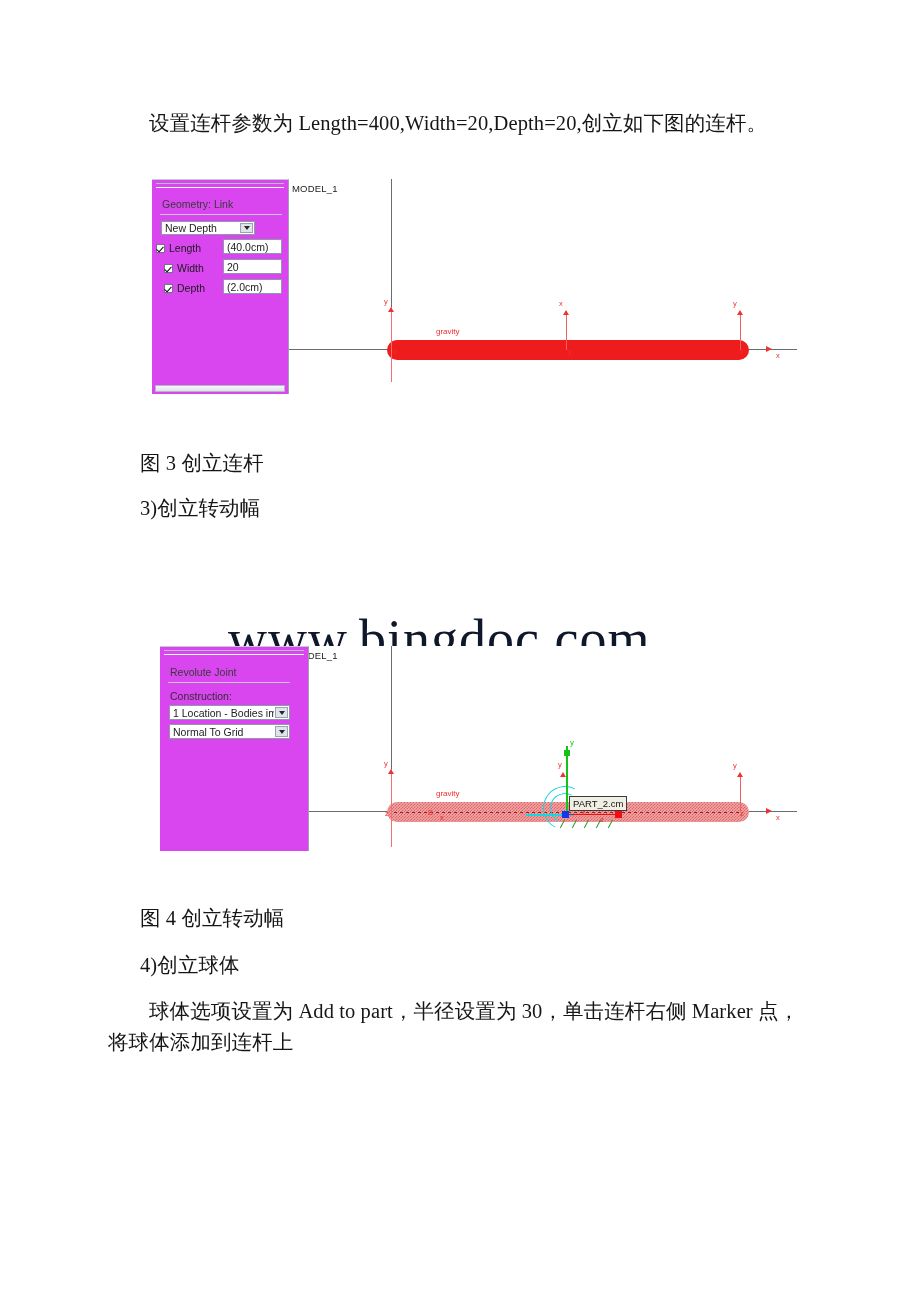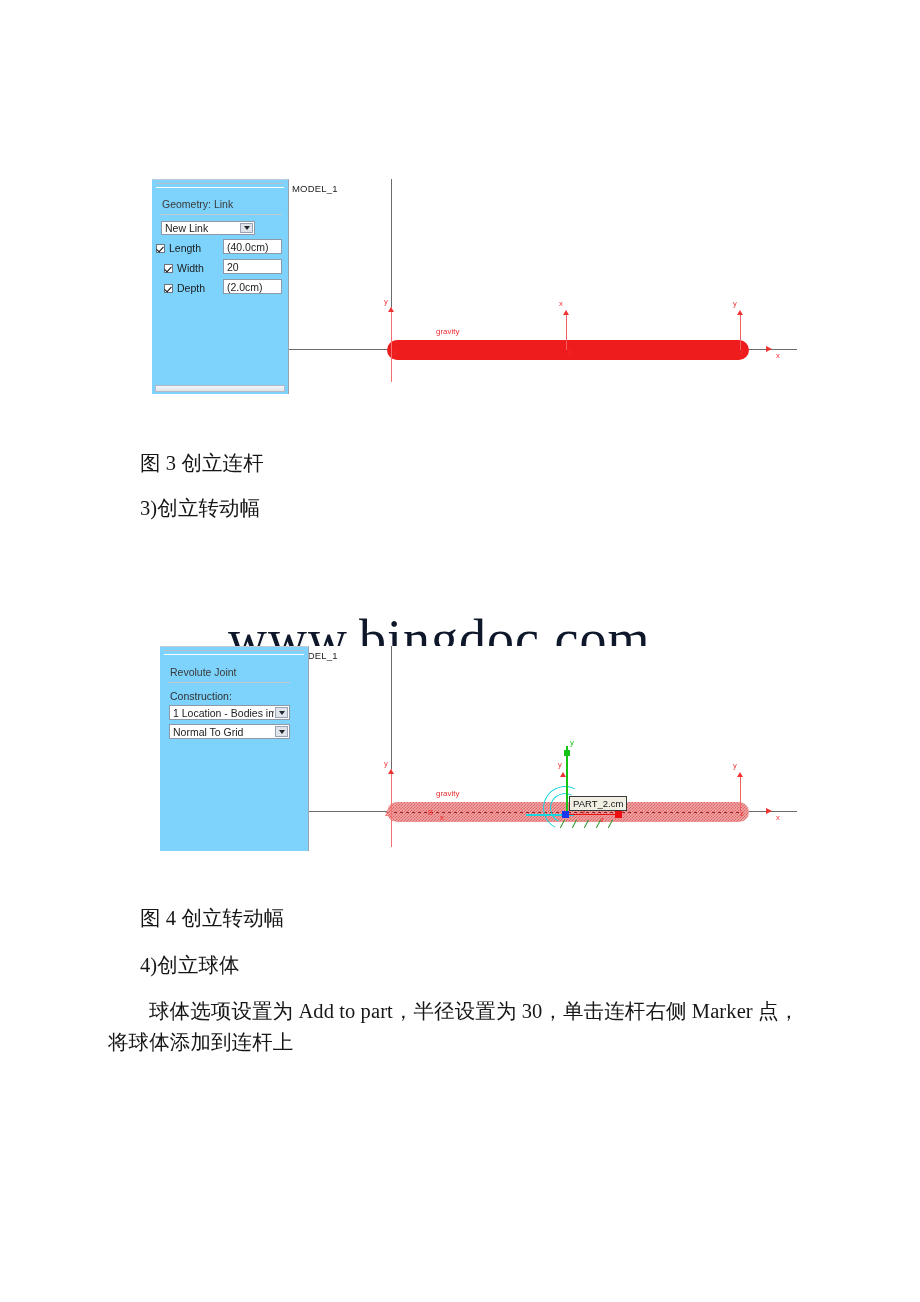--- a/index.html
+++ b/index.html
@@ -39,21 +39,21 @@
   .figure {
     position: absolute;
     overflow: hidden;
     background: #ffffff;
   }
 
   
   .tool-panel {
     position: absolute;
     left: 0; top: 0;
-    background: #7dd3fc;
+    background: #d946ef;
     border-right: 1px solid #9aa3b2;
     border-top: 1px solid #c3c9d4;
     box-sizing: border-box;
   }
   .panel-topline {
     position: absolute;
     left: 4px; right: 4px; top: 3px;
     height: 3px;
     border-top: 1px solid #b7bdc9;
     border-bottom: 1px solid #ffffff;
@@ -329,20 +329,21 @@
     letter-spacing: 1px;
     white-space: nowrap;
     user-select: none;
   }
 </style>
 </head>
 <body>
 
 <div class="page">
 
+  <div class="doc-text indent" style="left:108px; top:108px; width:706px;">设置连杆参数为 Length=400,Width=20,Depth=20,创立如下图的连杆。</div>
 
   <div class="figure" style="left:152px; top:179px; width:645px; height:215px;">
 
     <div class="viewport" style="left:136px; top:0px; width:509px; height:215px;">
 
       <div class="grid-dots" style="left:0; top:0; right:0; bottom:0;"></div>
 
       <div class="axis-line-v" style="left:103px; top:0px; height:175px;"></div>
 
       <div class="axis-line-h" style="left:0px; top:170px; width:509px;"></div>
@@ -372,21 +373,21 @@
       <div class="marker-letter" style="left:488px; top:172px;">x</div>
     </div>
 
     <div class="tool-panel" style="left:0px; top:0px; width:137px; height:215px;">
       <div class="panel-topline"></div>
 
       <div class="panel-title" style="left:10px; top:18px;">Geometry: Link</div>
       <div class="panel-rule" style="left:8px; top:34px; width:122px;"></div>
 
       <div class="combo" style="left:9px; top:41px; width:94px; height:14px;">
-        <span class="combo-text">New Link</span>
+        <span class="combo-text">New Depth</span>
         <span class="combo-arrow"></span>
       </div>
 
       <div class="checkrow" style="left:4px; top:62px;">
         <span class="chk"></span>
         <span class="chk-label">Length</span>
       </div>
       <div class="txtfield" style="left:71px; top:59px; width:59px; height:15px;">(40.0cm)</div>
 
       <div class="checkrow" style="left:12px; top:82px;">

